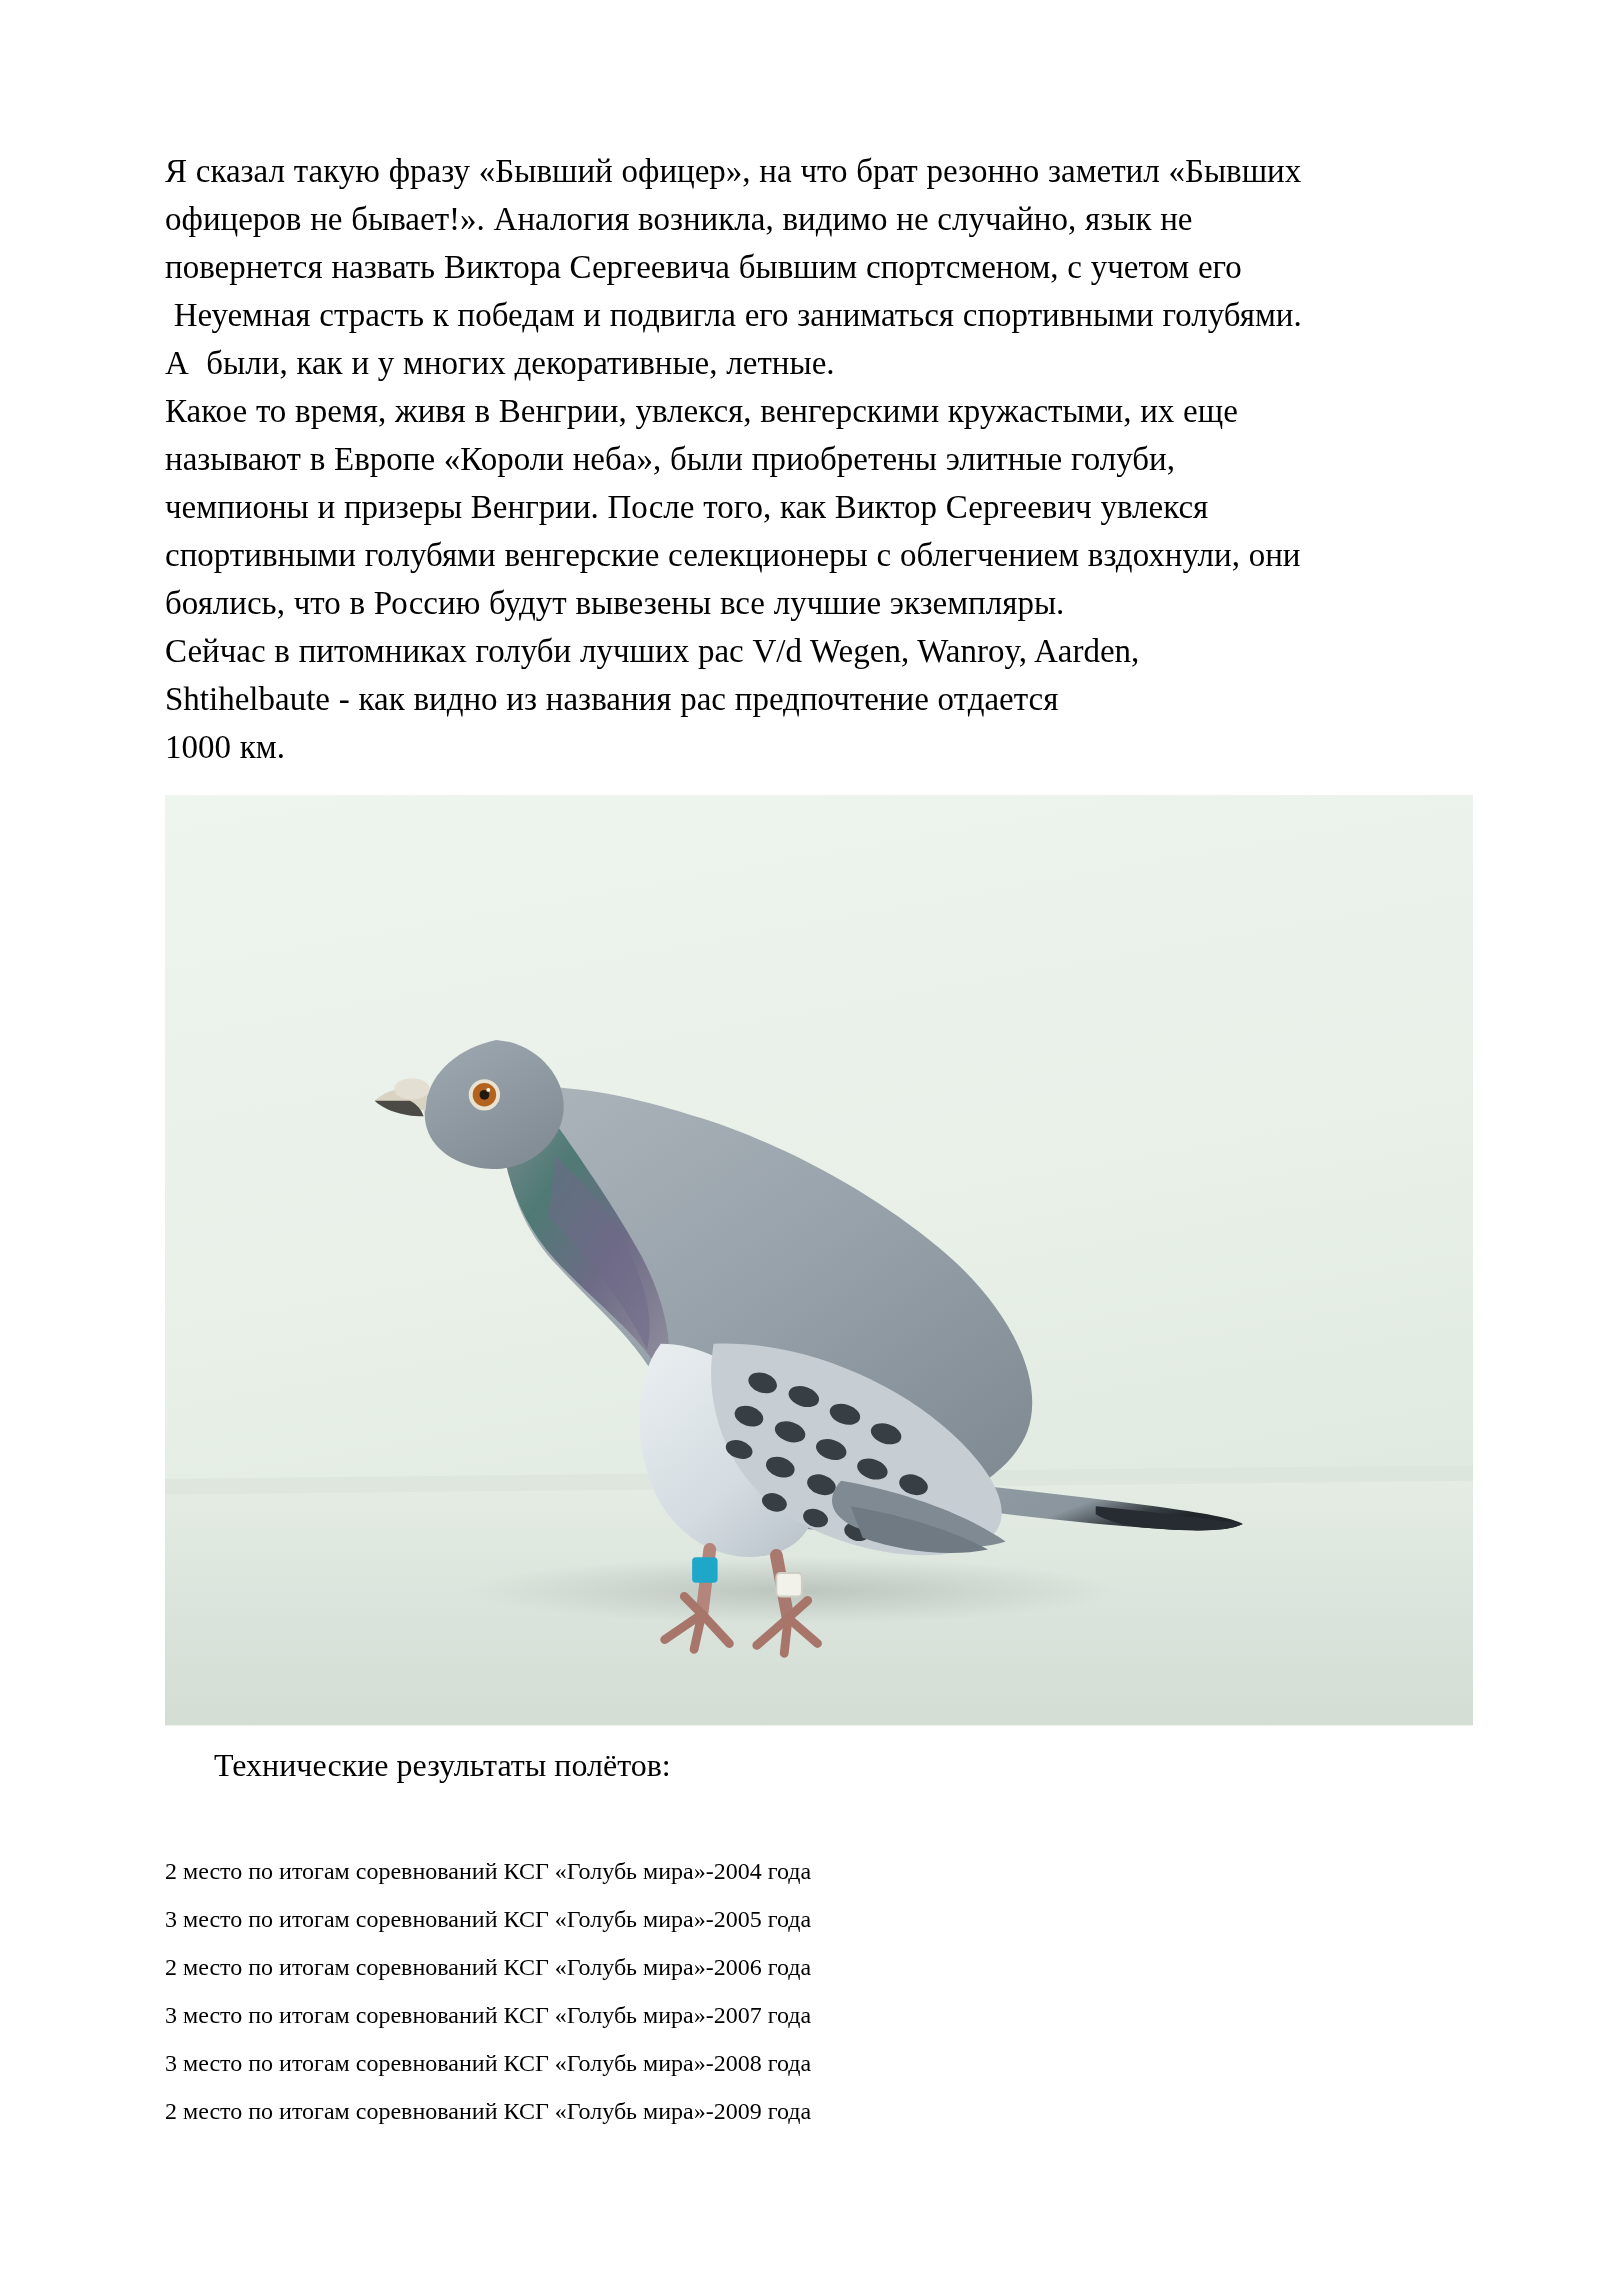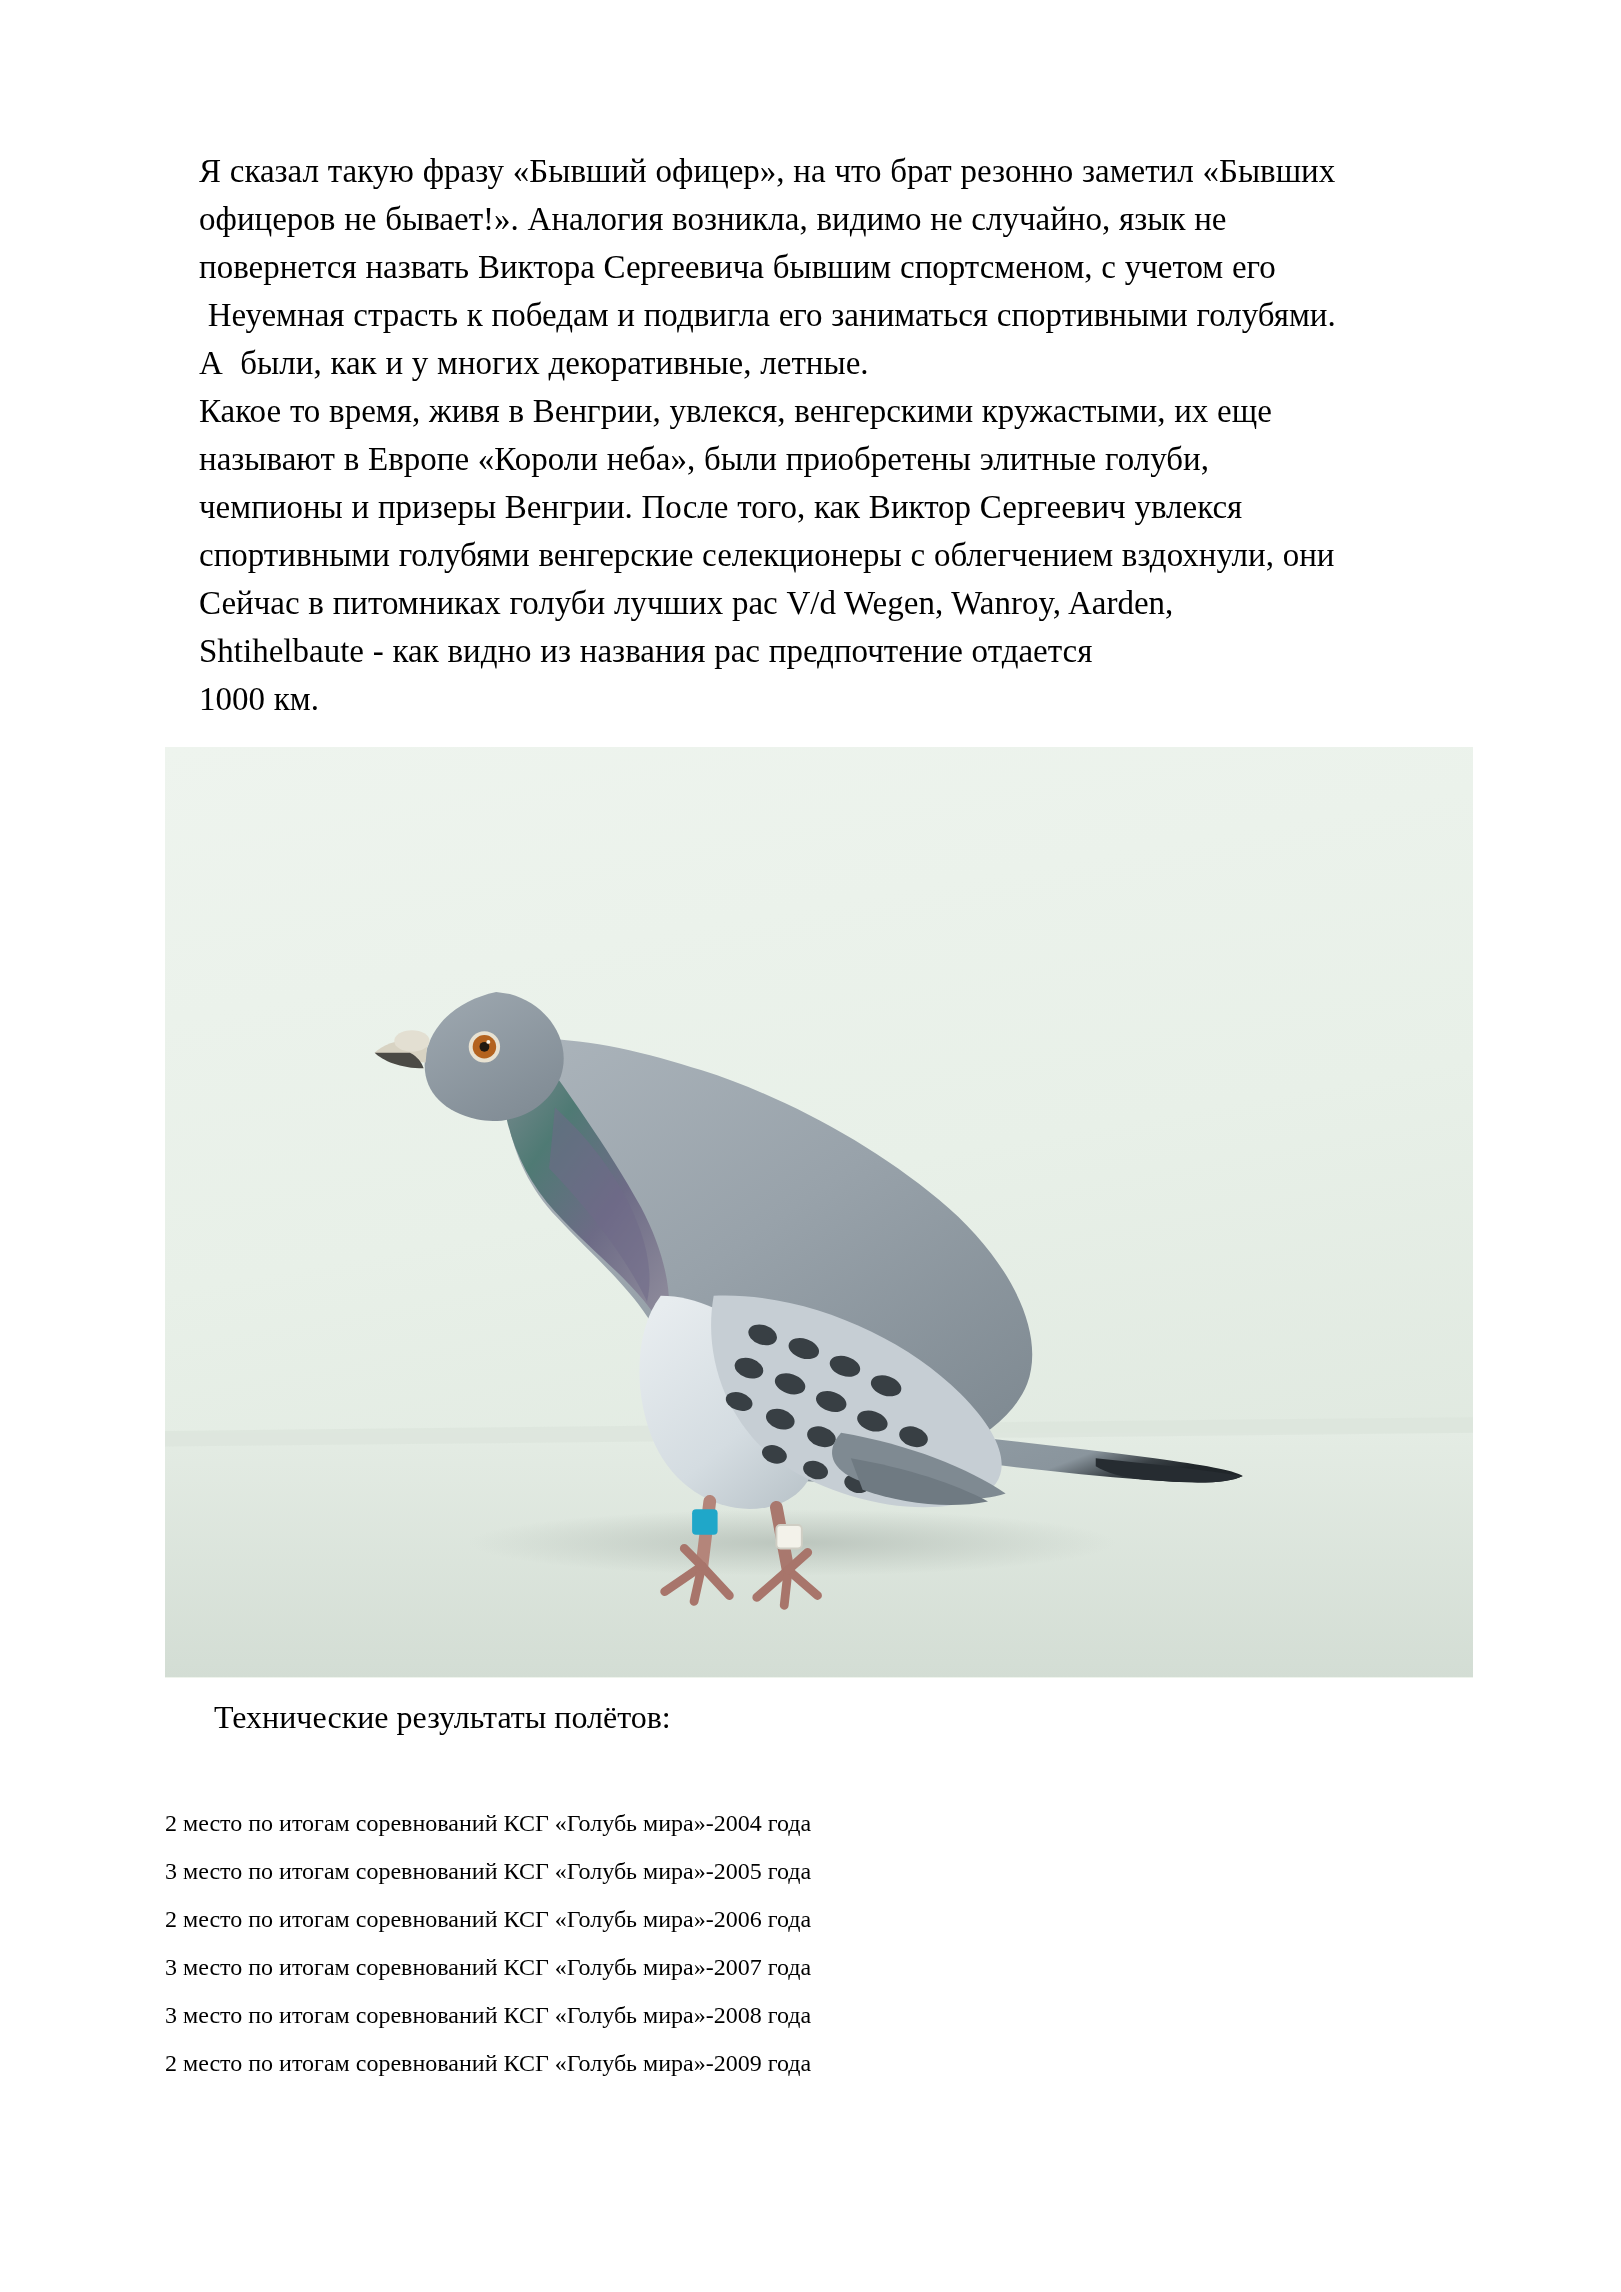--- a/index.html
+++ b/index.html
@@ -32,21 +32,21 @@
 
   
   .para {
     font-size: 33px;
     line-height: 48px;
     text-align: left;
     margin: 0;
     letter-spacing: 0px;
     word-spacing: 0.5px;
   }
-  .para .ln { display: block; white-space: pre; margin-left: 34px; }
+  .para .ln { display: block; white-space: pre; }
 
   
   .figure {
     position: relative;
     margin-top: 23.5px;
     width: 1308px;
     height: 931px;
     overflow: hidden;
     background: #eef3ec;
   }
@@ -84,20 +84,21 @@
       <span class="ln">повернется назвать Виктора Сергеевича бывшим спортсменом, с учетом его</span>
       <span class="ln"> Неуемная страсть к победам и подвигла его заниматься спортивными голубями.</span>
       <span class="ln">А  были, как и у многих декоративные, летные.</span>
     </p>
 
     <p class="para">
       <span class="ln">Какое то время, живя в Венгрии, увлекся, венгерскими кружастыми, их еще</span>
       <span class="ln">называют в Европе «Короли неба», были приобретены элитные голуби,</span>
       <span class="ln">чемпионы и призеры Венгрии. После того, как Виктор Сергеевич увлекся</span>
       <span class="ln">спортивными голубями венгерские селекционеры с облегчением вздохнули, они</span>
+      <span class="ln">боялись, что в Россию будут вывезены все лучшие экземпляры.</span>
     </p>
 
     <p class="para">
       <span class="ln">Сейчас в питомниках голуби лучших рас V/d Wegen, Wanroy, Aarden,</span>
       <span class="ln">Shtihelbaute - как видно из названия рас предпочтение отдается</span>
       <span class="ln">1000 км.</span>
     </p>
 
     <div class="figure">
       <svg class="photo" viewBox="0 0 1335 950" preserveAspectRatio="none">

